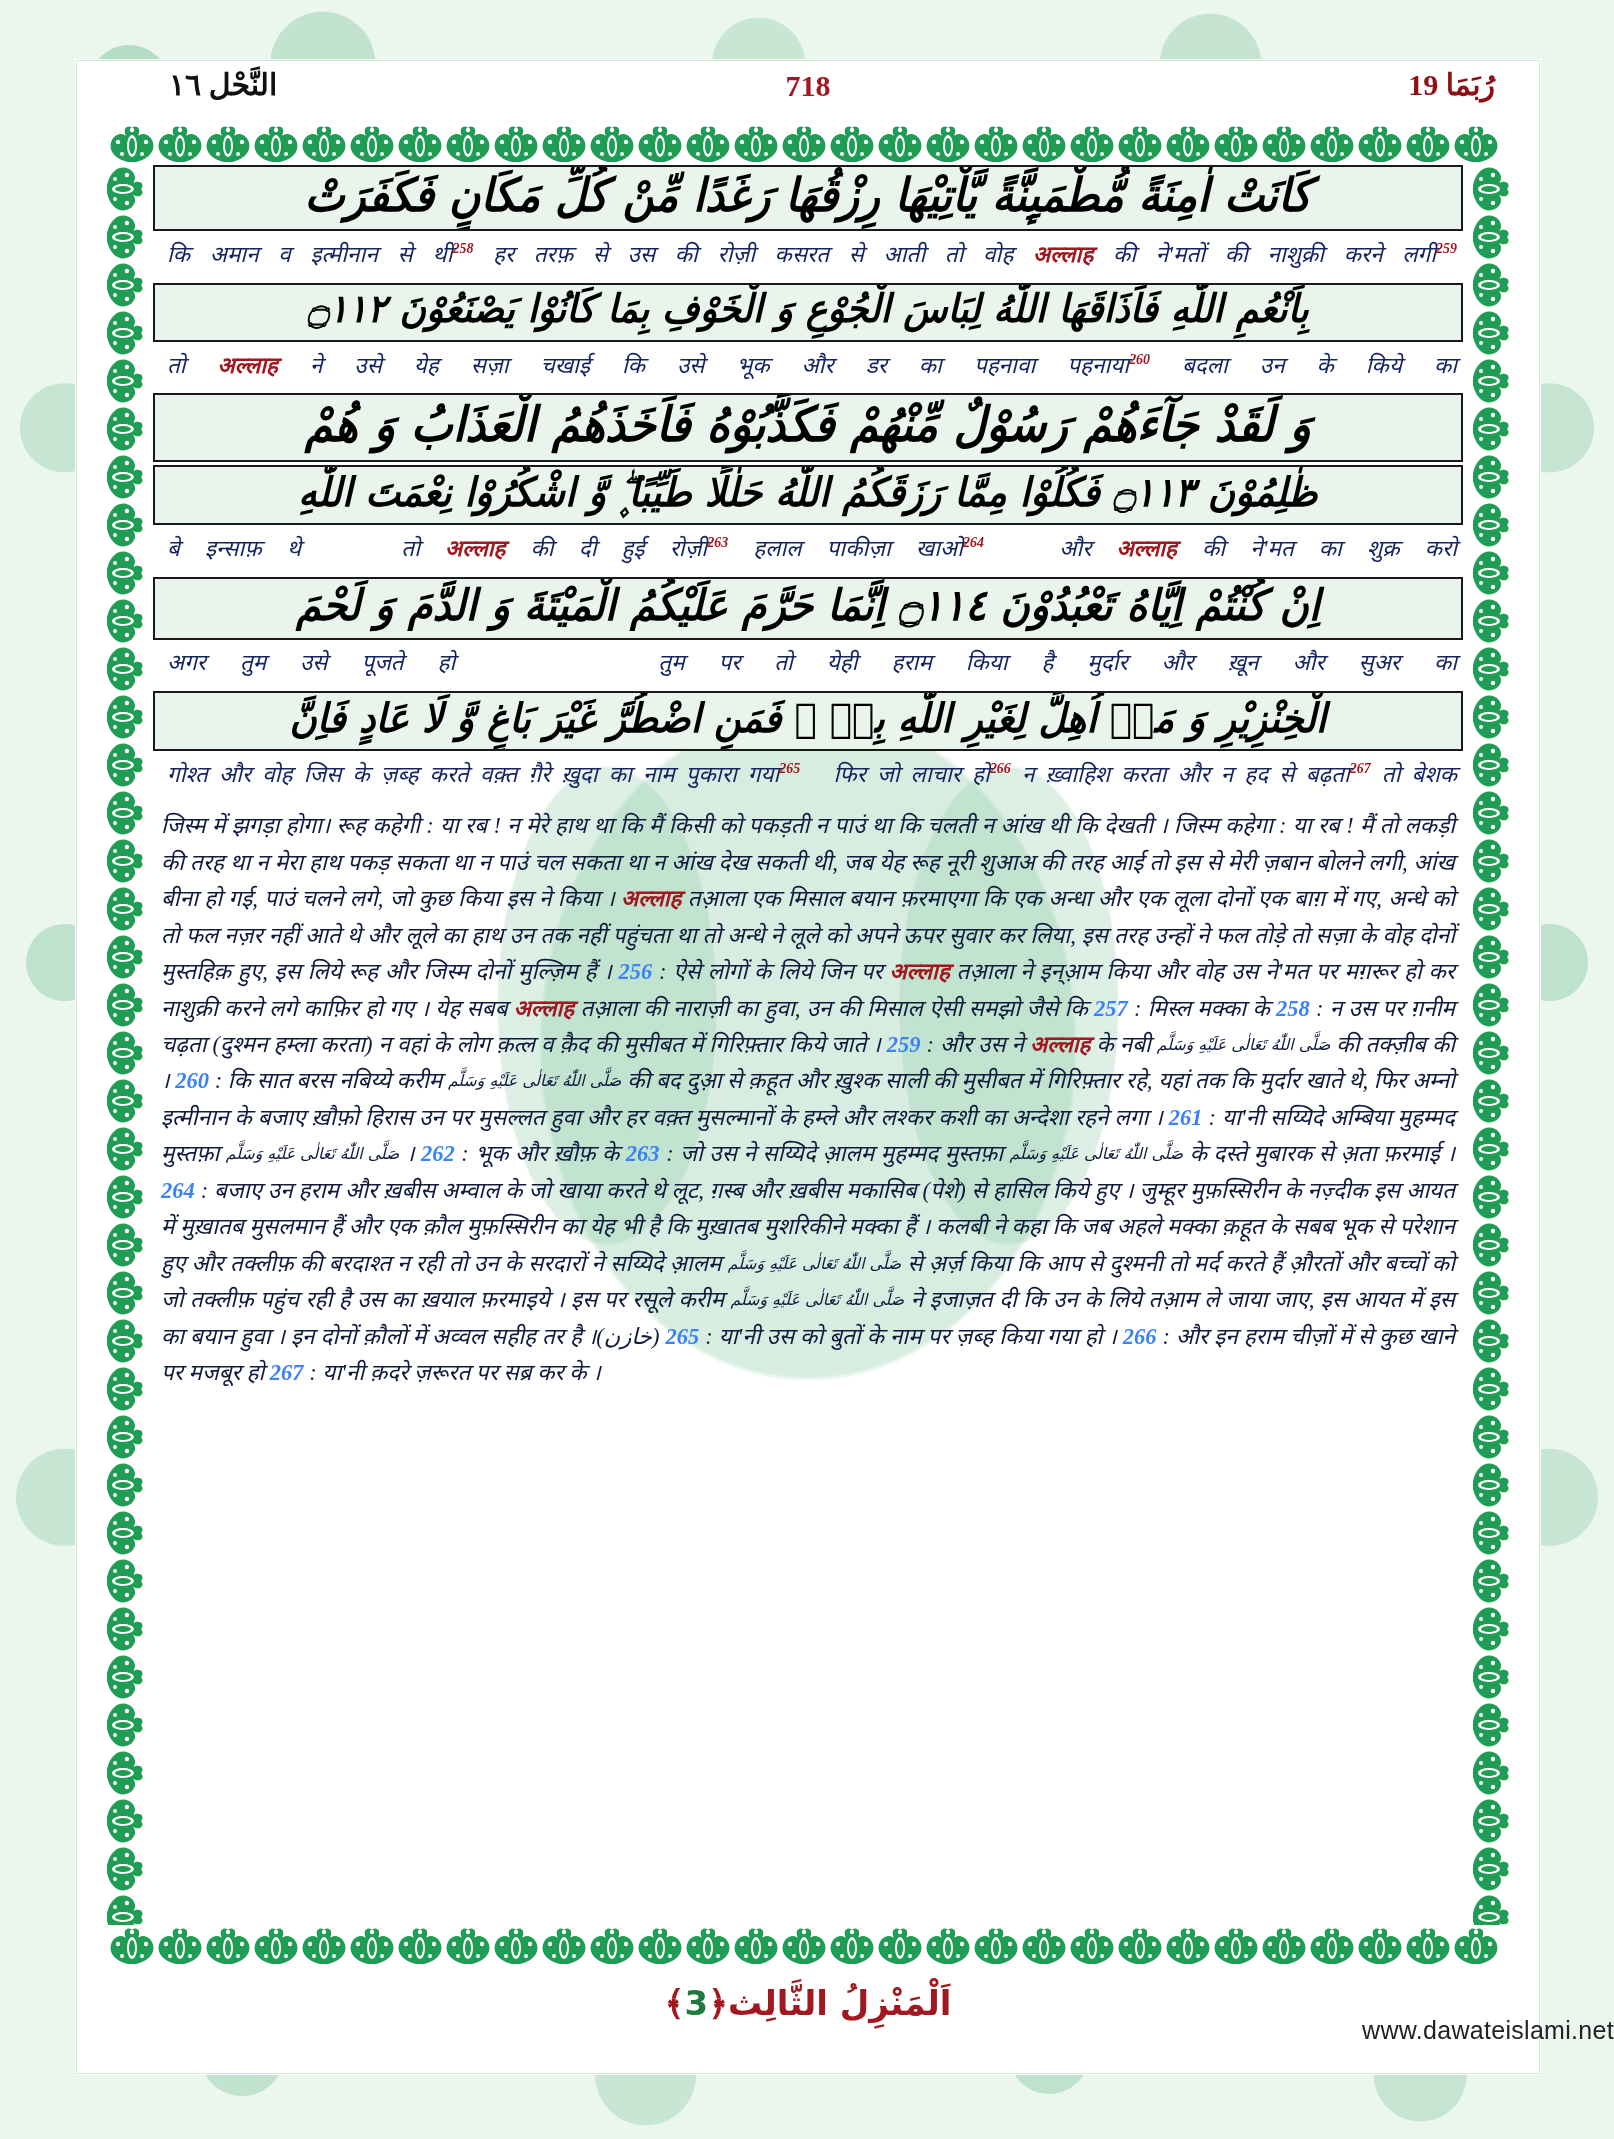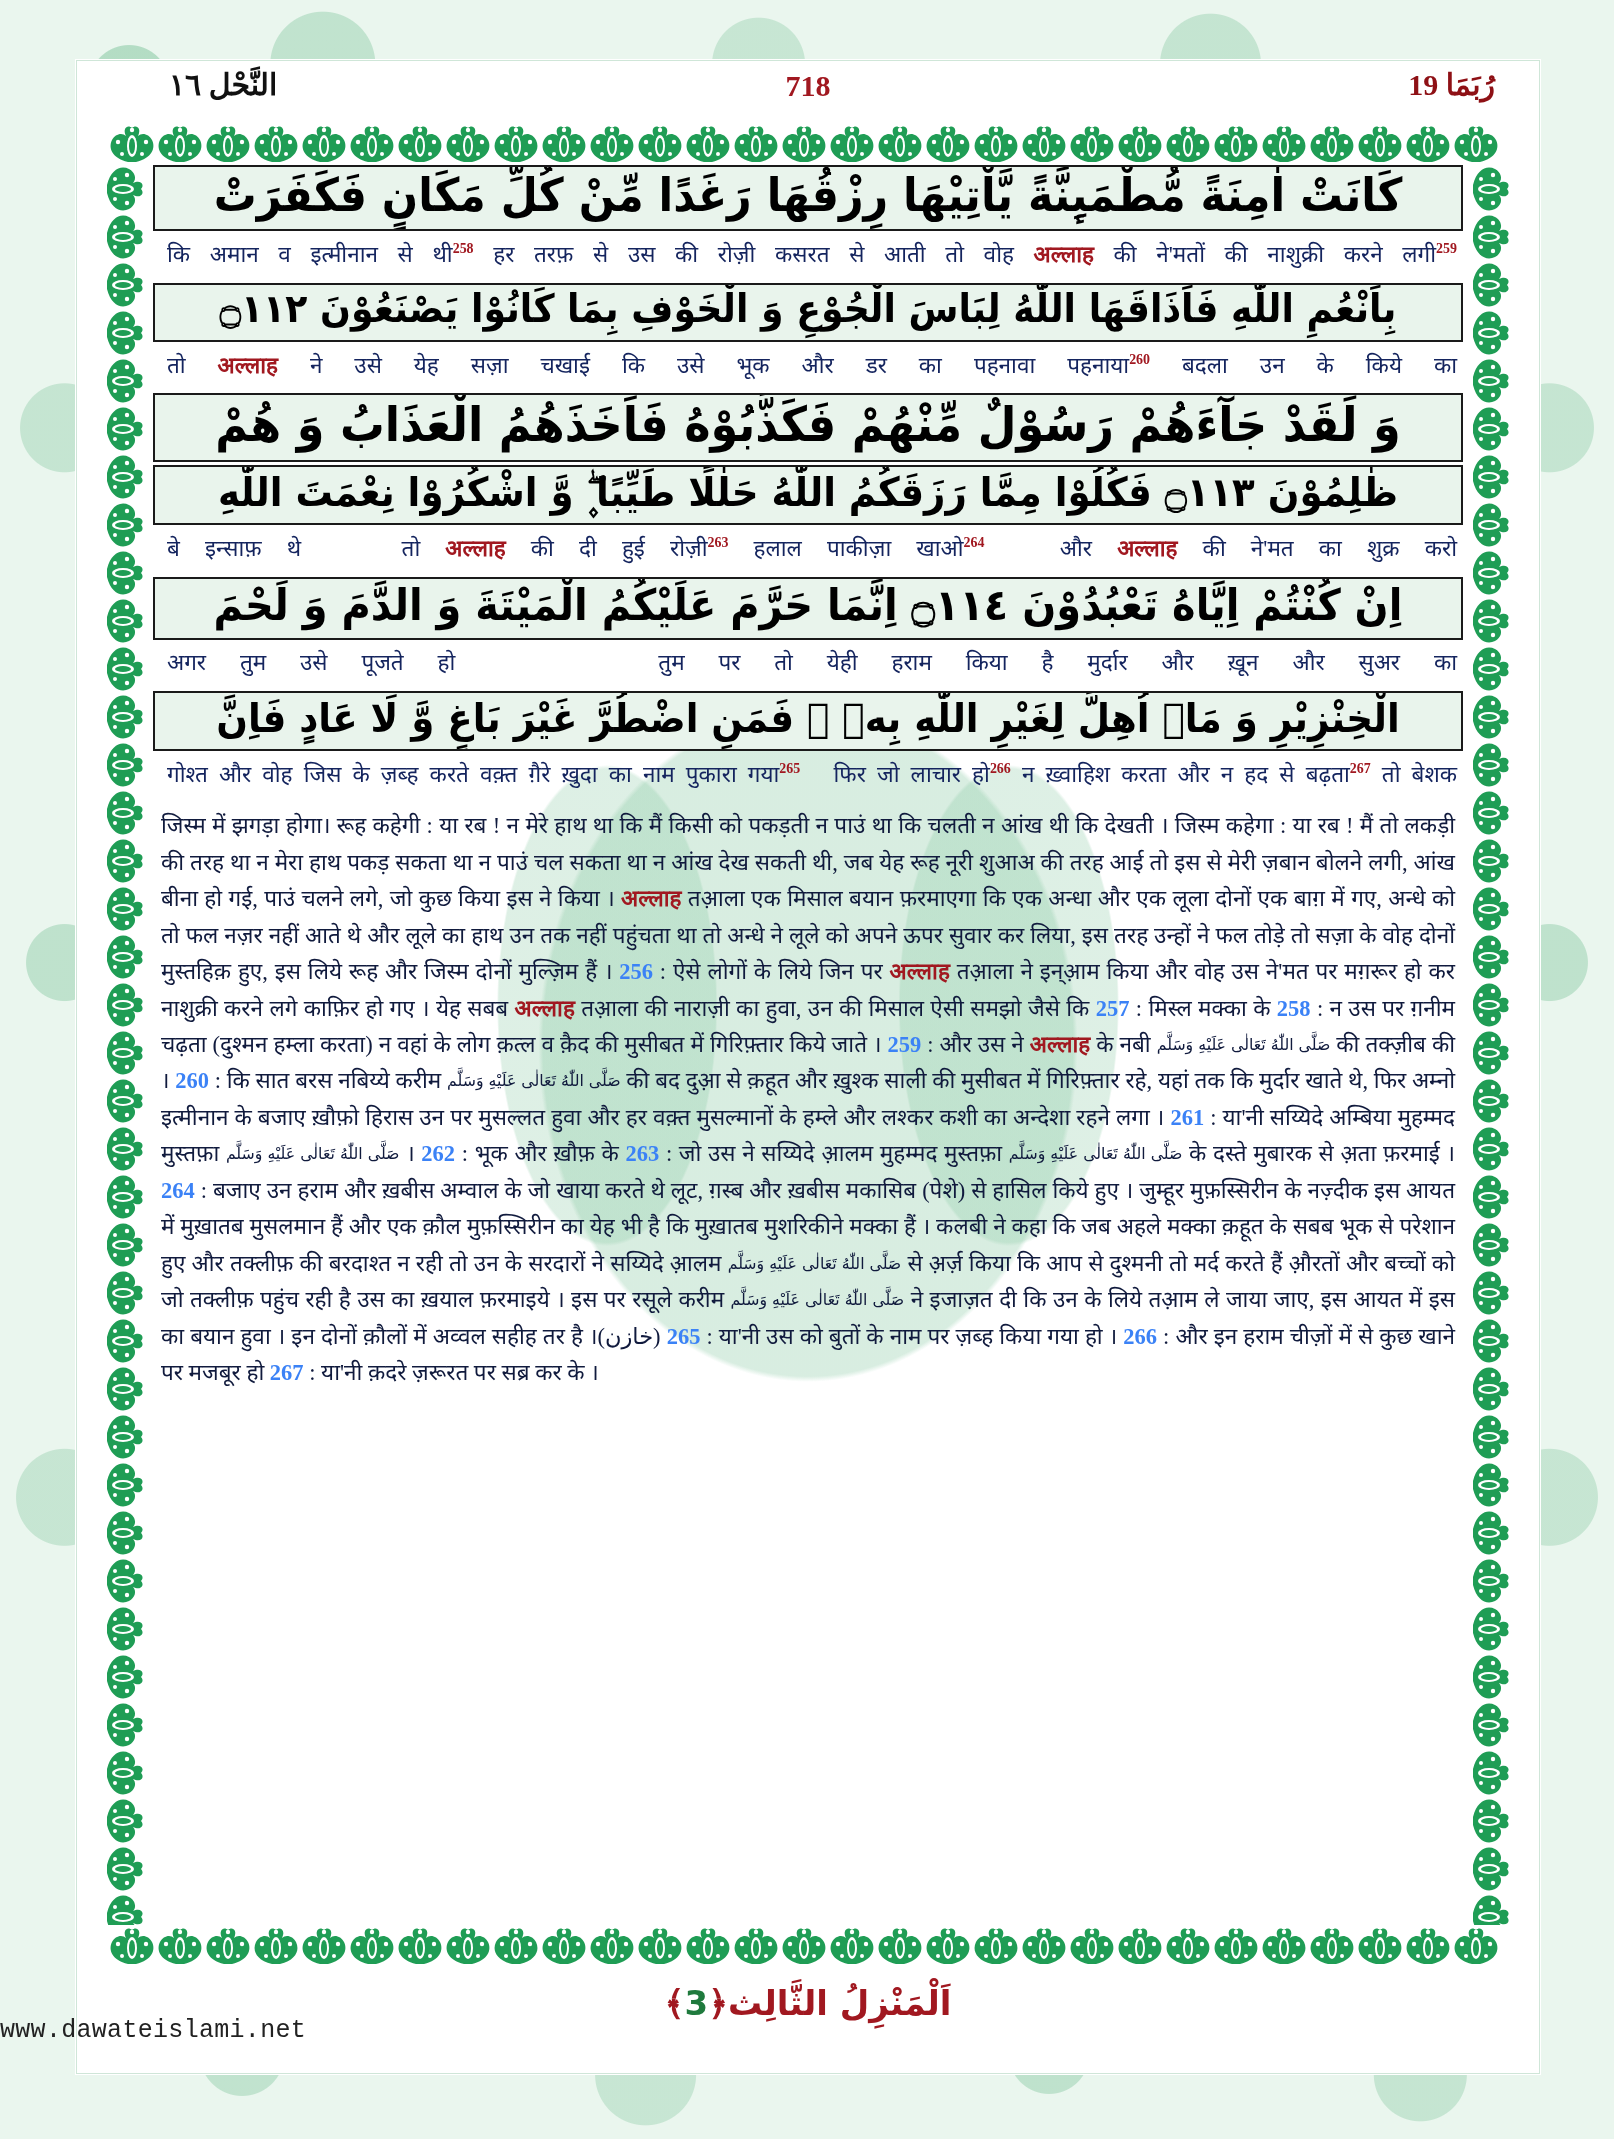--- a/index.html
+++ b/index.html
@@ -83,20 +83,21 @@
     margin:0 26px;
   }
   .orn-band svg{display:block;}
 
   
   .body-wrap{
     position:relative;
     display:flex;
     margin:0 26px;
     height:1760px;
+    font-style:italic;
   }
   .orn-col{
     width:44px;flex:0 0 44px;
     overflow:hidden;
     display:flex;align-items:flex-start;justify-content:center;
   }
   .orn-col svg{display:block;}
 
   .content{
     flex:1 1 auto;
@@ -194,22 +195,22 @@
     font-weight:700;
     padding:16px 0 6px 0;
     letter-spacing:0;
   }
   .footer-arabic .gnum{ color:#1f7a3d; }
 
   .site{
     position:absolute;
     left:0;right:0;
     top:2016px;
-    text-align:left;
-    font-family:Liberation Mono, monospace;
+    text-align:right;
+    font-family:Liberation Sans, sans-serif;
     font-size:25px;
     color:#222;
     letter-spacing:.3px;
   }
 </style>
 </head>
 <body>
 
 <div class="page">
   <div class="sheet">

